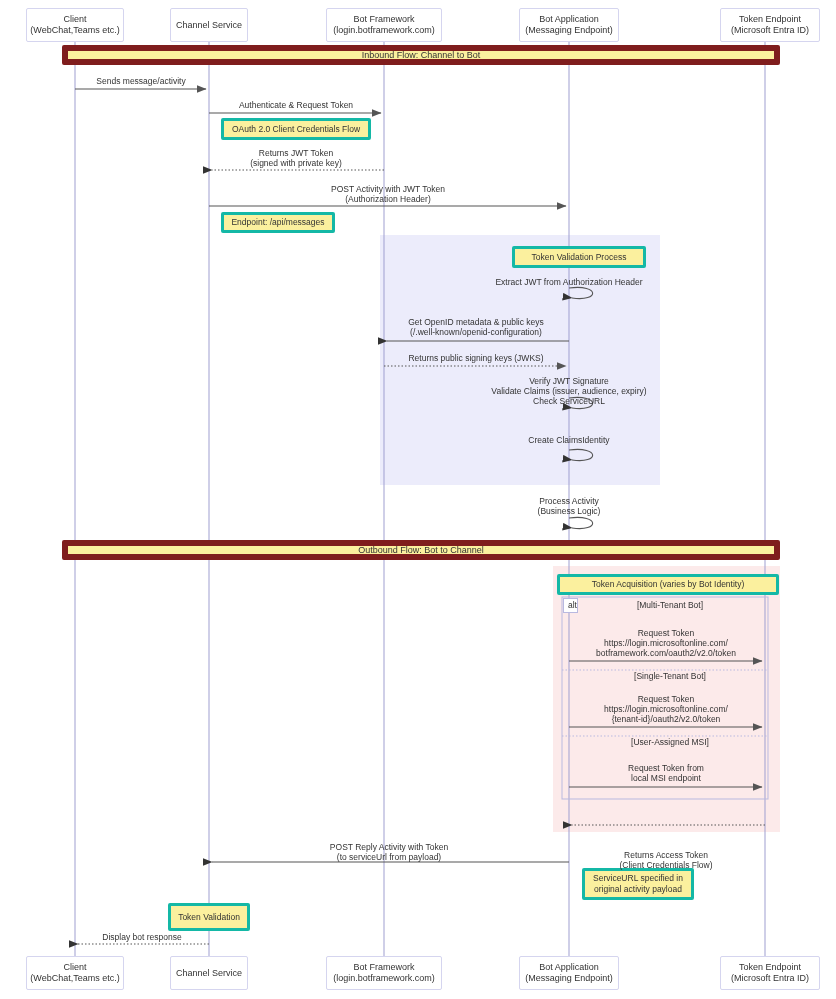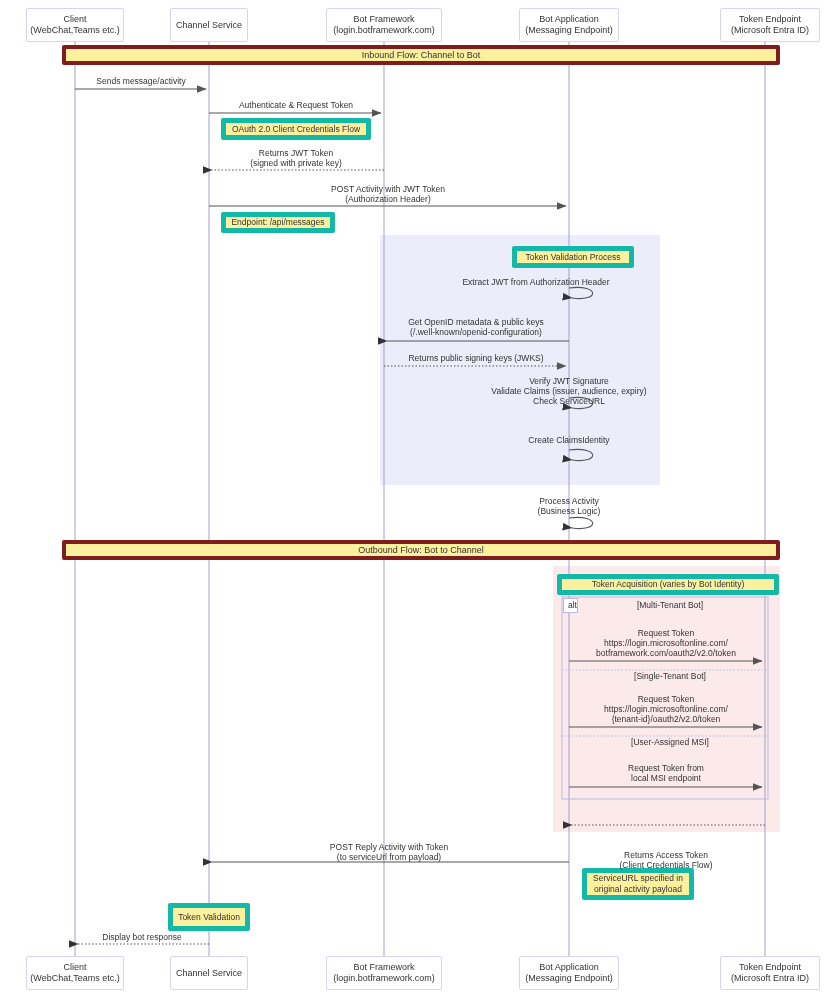--- a/index.html
+++ b/index.html
@@ -38,34 +38,34 @@
     font-size: 9px;
     line-height: 11px;
     color: #333333;
     text-align: center;
   }
   .actor-box span { display: block; white-space: nowrap; }
   .banner {
     position: absolute;
     box-sizing: border-box;
     background: #fbf09e;
-    border: 4px solid #7f1d1d;
+    border: 6px solid #7f1d1d;
     border-radius: 2px;
     display: flex;
     align-items: center;
     justify-content: center;
     font-size: 9px;
     color: #333333;
     text-align: center;
   }
   .note {
     position: absolute;
     box-sizing: border-box;
     background: #fbf09e;
-    border: 5px solid #14b8a6;
+    border: 3px solid #14b8a6;
     border-radius: 2px;
     display: flex;
     flex-direction: column;
     align-items: center;
     justify-content: center;
     font-size: 8.5px;
     line-height: 11px;
     color: #333333;
     text-align: center;
     padding: 3px 8px;
@@ -214,21 +214,21 @@
   <div class="banner" style="left:62px; top:540px; width:718px; height:20px;">
     <span>Outbound Flow: Bot to Channel</span>
   </div>
 
   <div class="note" style="left:221px; top:118px; width:150px; height:22px;">
     <span>OAuth 2.0 Client Credentials Flow</span>
   </div>
   <div class="note" style="left:221px; top:212px; width:114px; height:21px;">
     <span>Endpoint: /api/messages</span>
   </div>
-  <div class="note" style="left:512px; top:246px; width:122px; height:22px;">
+  <div class="note" style="left:512px; top:246px; width:134px; height:22px;">
     <span>Token Validation Process</span>
   </div>
   <div class="note" style="left:557px; top:574px; width:222px; height:21px;">
     <span>Token Acquisition (varies by Bot Identity)</span>
   </div>
   <div class="note" style="left:582px; top:868px; width:112px; height:32px;">
     <span>ServiceURL specified in</span>
     <span>original activity payload</span>
   </div>
   <div class="note" style="left:168px; top:903px; width:82px; height:28px;">
@@ -242,21 +242,21 @@
     <span>Authenticate &amp; Request Token</span>
   </div>
   <div class="msg-label" style="left:296px; top:148px;">
     <span>Returns JWT Token</span>
     <span>(signed with private key)</span>
   </div>
   <div class="msg-label" style="left:388px; top:184px;">
     <span>POST Activity with JWT Token</span>
     <span>(Authorization Header)</span>
   </div>
-  <div class="msg-label" style="left:536px; top:277px;">
+  <div class="msg-label" style="left:569px; top:277px;">
     <span>Extract JWT from Authorization Header</span>
   </div>
   <div class="msg-label" style="left:476px; top:317px;">
     <span>Get OpenID metadata &amp; public keys</span>
     <span>(/.well-known/openid-configuration)</span>
   </div>
   <div class="msg-label" style="left:476px; top:353px;">
     <span>Returns public signing keys (JWKS)</span>
   </div>
   <div class="msg-label" style="left:569px; top:376px;">

